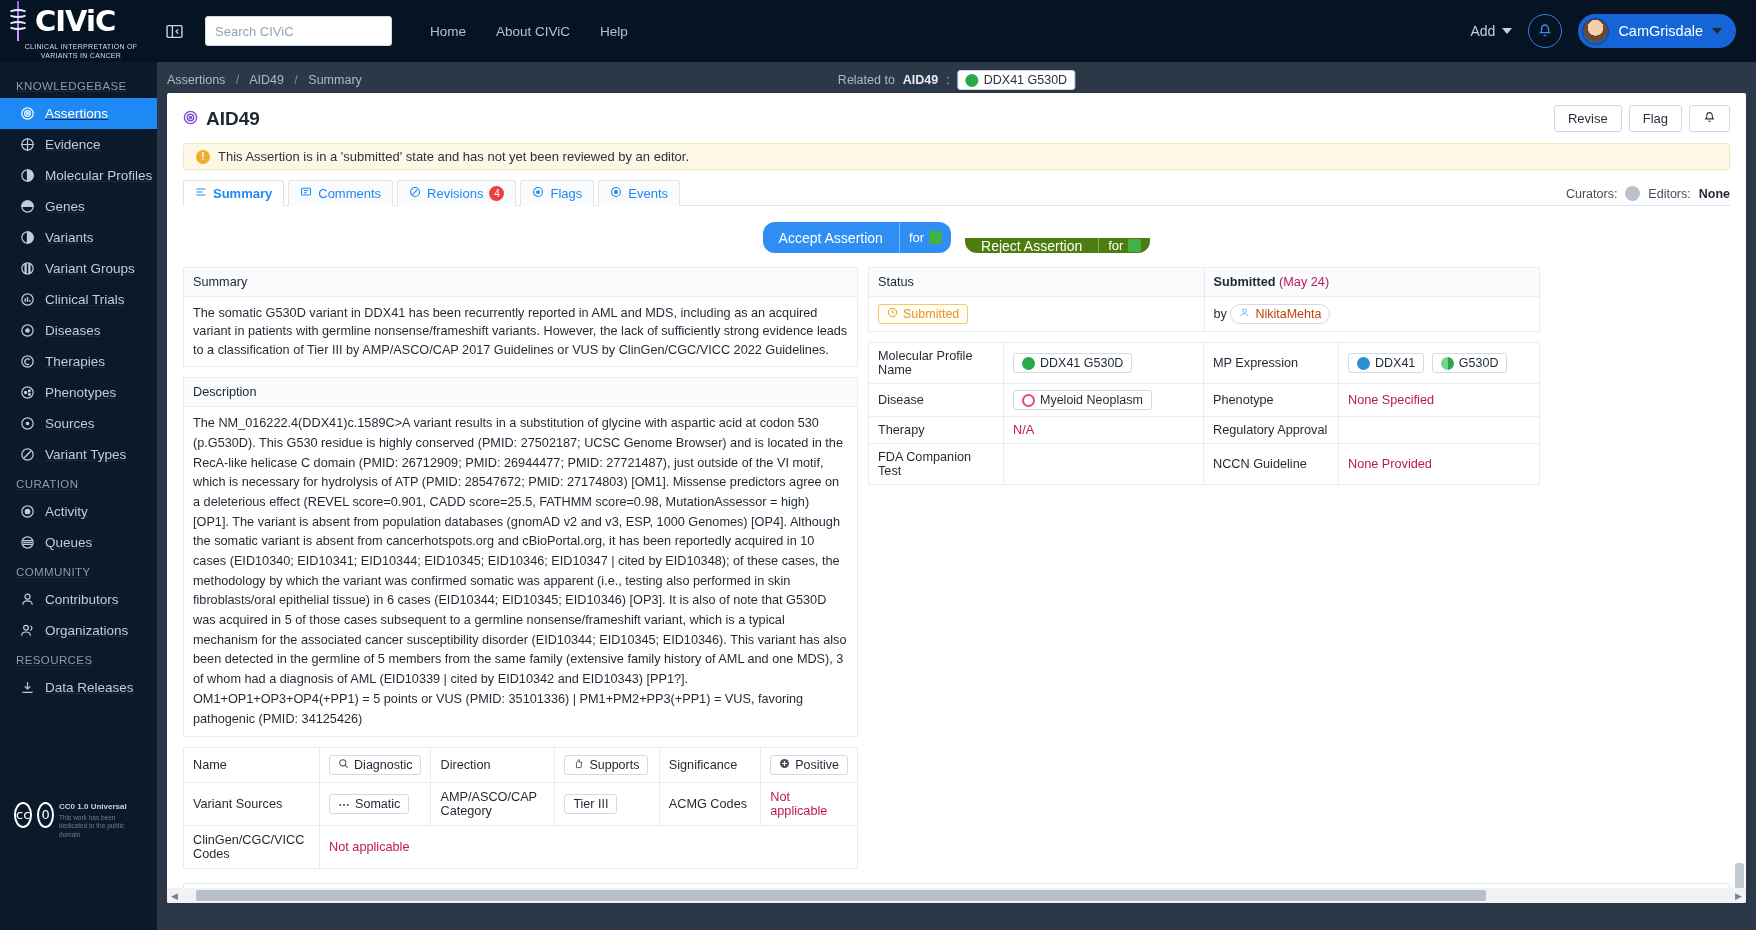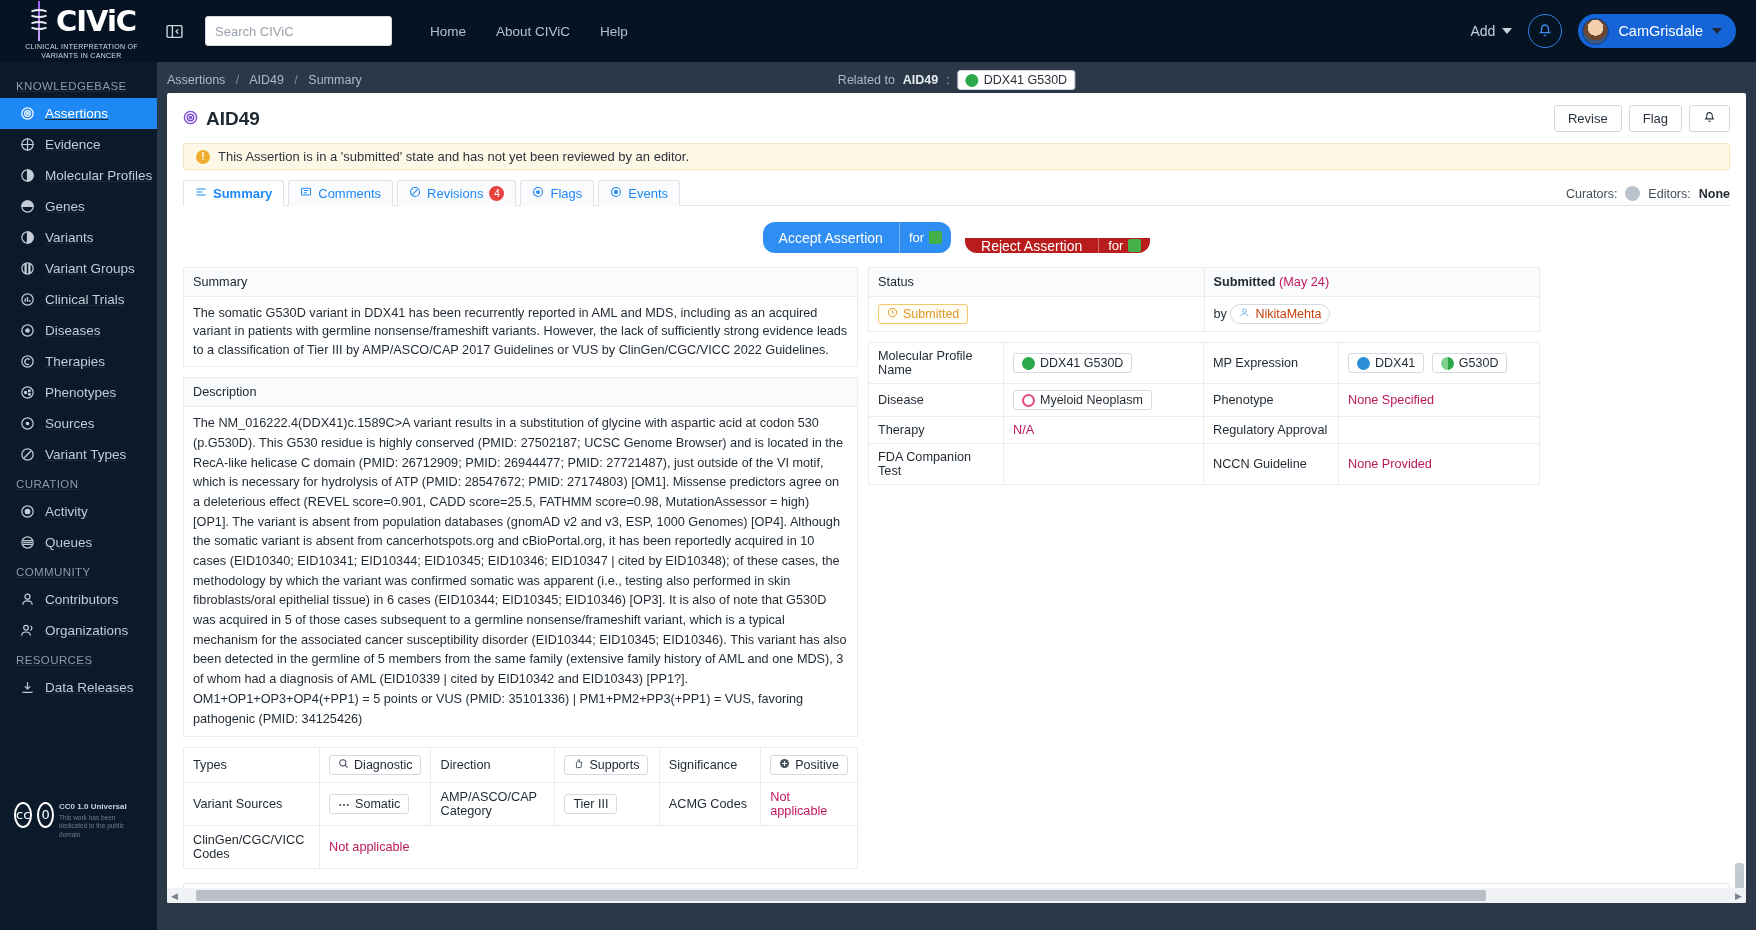--- a/index.html
+++ b/index.html
@@ -8,21 +8,21 @@
     width:1756px; height:930px; overflow:hidden;
     font-family:"Liberation Sans", sans-serif;
     font-size:13px; color:#1f2933; background:#0b1a2b;
   }
   
   .topbar{
     position:absolute; top:0; left:0; width:1756px; height:62px;
     background:#061323; display:flex; align-items:center; z-index:30;
   }
   .logo-wrap{ width:157px; height:62px; display:flex; flex-direction:column;
-    align-items:center; justify-content:center; padding-left:6px;}
+    justify-content:center; padding-left:6px;}
   .logo-main{ display:flex; align-items:center; gap:5px; }
   .caduceus{ width:24px; height:40px; position:relative; }
   .caduceus .rod{ position:absolute; left:11px; top:0; width:2px; height:40px;
     background:linear-gradient(#9b5cf6,#c9a2ff);}
   .caduceus .s1,.caduceus .s2{ position:absolute; left:2px; width:20px; height:9px;
     border:2px solid #e9ecf2; border-radius:50%; border-color:#e9ecf2 transparent #e9ecf2 transparent;}
   .caduceus .s1{ top:8px;} .caduceus .s2{ top:20px;}
   .logo-text{ font-weight:bold; font-size:29px; color:#fff; letter-spacing:-1px;
     font-family:"DejaVu Sans", sans-serif; line-height:1; }
   .logo-sub{ font-size:7px; color:#d8dde6; letter-spacing:.3px; text-align:center;
@@ -109,21 +109,21 @@
   .tabmeta .av{ width:15px;height:15px;border-radius:50%;background:#b9c2cd;}
   .tabmeta b{color:#1f2933;}
 
   .actionrow{ display:flex; justify-content:center; gap:14px; margin-top:16px;}
   .split{ display:flex; border-radius:12px; overflow:hidden; height:31px;}
   .split .main{ padding:0 16px; display:flex;align-items:center; color:#fff;
     font-size:14px; cursor:pointer;}
   .split .side{ padding:0 9px; display:flex;align-items:center;gap:5px;color:#fff;
     font-size:13px; border-left:1px solid rgba(255,255,255,.35); cursor:pointer;}
   .accept .main,.accept .side{ background:#2f8ef4; }
-  .reject .main,.reject .side{ background:#b91c1c;margin-top:16px; }
+  .reject .main,.reject .side{ background:#4d7c0f;margin-top:16px; }
   .pen{ width:13px;height:13px;background:#43b04a;border-radius:2px;display:inline-block;}
 
   .cols{ display:flex; gap:10px; margin:14px 16px 0 16px; align-items:flex-start;}
   .leftcol{ width:675px; }
   .rightcol{ width:672px; }
   .tbl{ width:100%; border:1px solid #e3e7ec; border-collapse:collapse; }
   .tbl td,.tbl th{ border:1px solid #e9edf1; padding:7px 9px; font-size:12.7px;
     vertical-align:middle; text-align:left; font-weight:normal;}
   .tbl .hdr{ background:#fafbfc; font-weight:normal; color:#222b35;}
   .sumbody{ line-height:1.45; }
@@ -480,21 +480,21 @@
                 <td class="hdr">Description</td>
               </tr>
           <tr>
                 <td class="descbody">The NM_016222.4(DDX41)c.1589C&gt;A variant results in a substitution of glycine with aspartic acid at codon 530 (p.G530D). This G530 residue is highly conserved (PMID: 27502187; UCSC Genome Browser) and is located in the RecA-like helicase C domain (PMID: 26712909; PMID: 26944477; PMID: 27721487), just outside of the VI motif, which is necessary for hydrolysis of ATP (PMID: 28547672; PMID: 27174803) [OM1]. Missense predictors agree on a deleterious effect (REVEL score=0.901, CADD score=25.5, FATHMM score=0.98, MutationAssessor = high) [OP1]. The variant is absent from population databases (gnomAD v2 and v3, ESP, 1000 Genomes) [OP4]. Although the somatic variant is absent from cancerhotspots.org and cBioPortal.org, it has been reportedly acquired in 10 cases (EID10340; EID10341; EID10344; EID10345; EID10346; EID10347 | cited by EID10348); of these cases, the methodology by which the variant was confirmed somatic was apparent (i.e., testing also performed in skin fibroblasts/oral epithelial tissue) in 6 cases (EID10344; EID10345; EID10346) [OP3]. It is also of note that G530D was acquired in 5 of those cases subsequent to a germline nonsense/frameshift variant, which is a typical mechanism for the associated cancer susceptibility disorder (EID10344; EID10345; EID10346). This variant has also been detected in the germline of 5 members from the same family (extensive family history of AML and one MDS), 3 of whom had a diagnosis of AML (EID10339 | cited by EID10342 and EID10343) [PP1?]. OM1+OP1+OP3+OP4(+PP1) = 5 points or VUS (PMID: 35101336) | PM1+PM2+PP3(+PP1) = VUS, favoring pathogenic (PMID: 34125426)</td>
               </tr>
         </tbody>
           </table>
         <table class="tbl" style="margin-top:10px">
           <tbody>
               <tr>
-            <td class="keycell">Types</td>
+            <td class="keycell">Name</td>
             <td style="width:110px">
               <span class="pill">
                 <span>
                   <svg width="11" height="11" viewBox="0 0 16 16" fill="none" stroke="#46505c" stroke-width="1.6">
                     <circle cx="7" cy="7" r="4.5"></circle>
                         <path d="M10.4 10.4 14 14"></path>
                       </svg>
                 </span>
                 <span>Diagnostic</span>
               </span>

